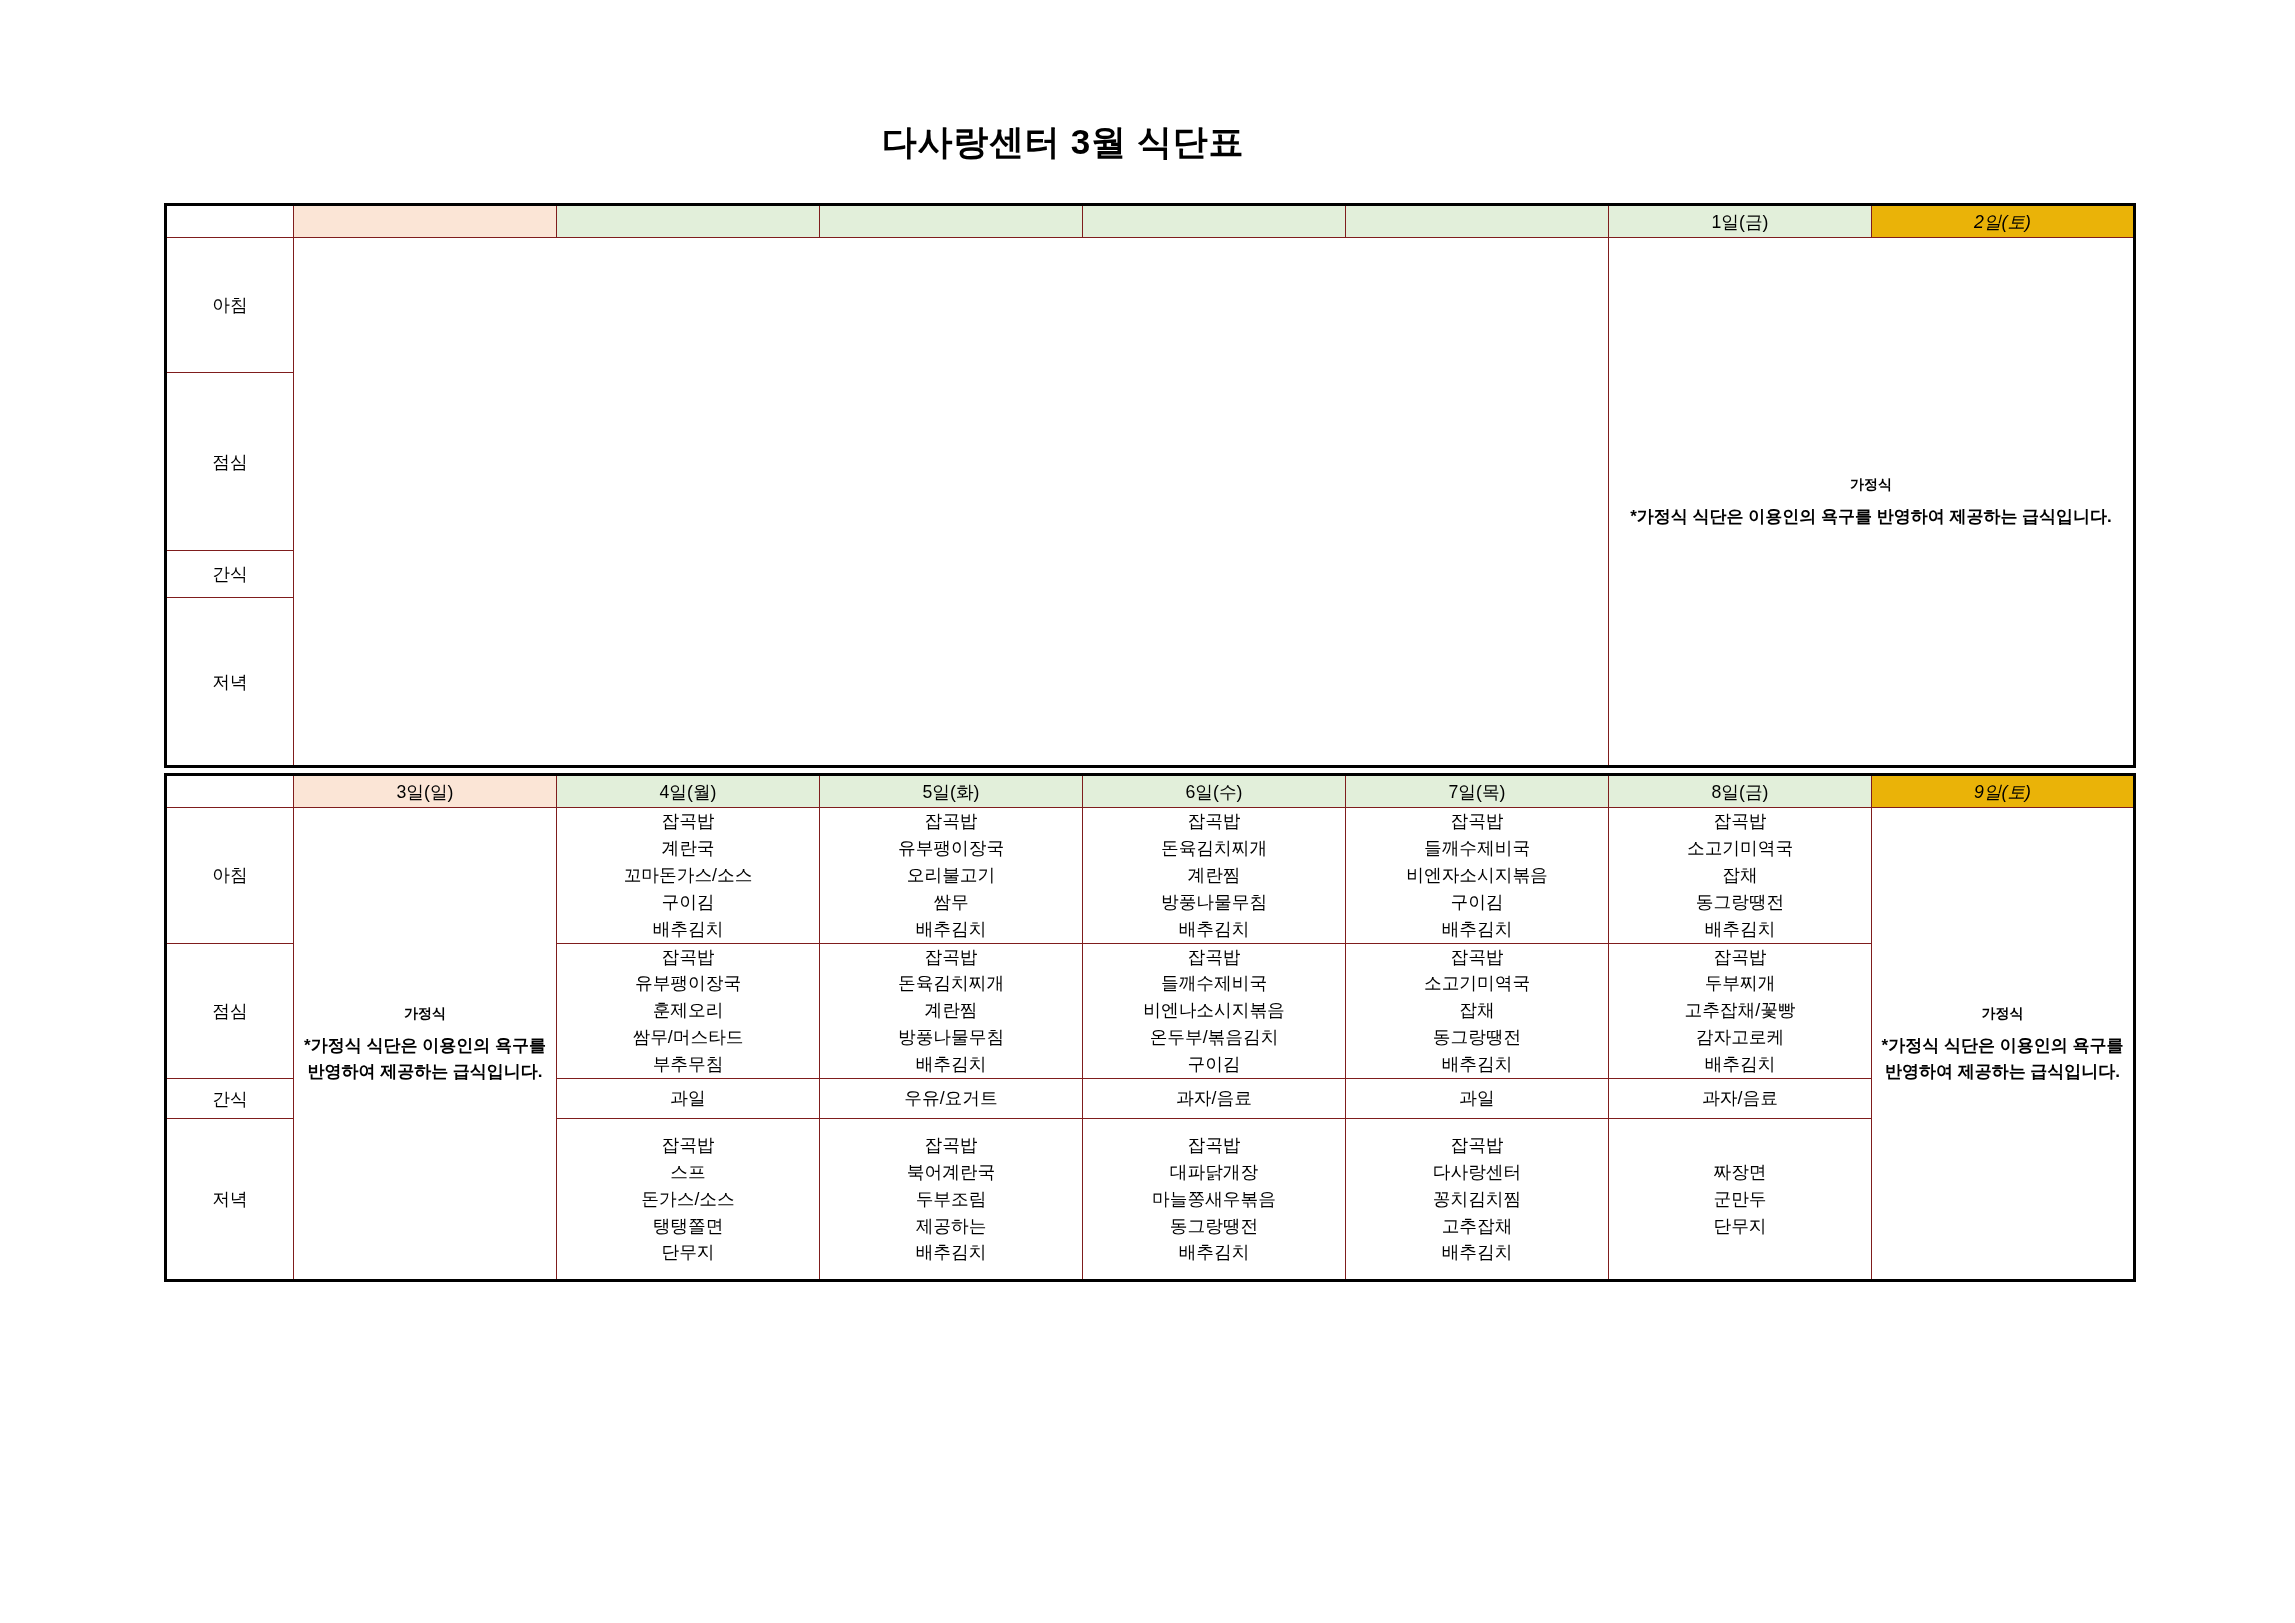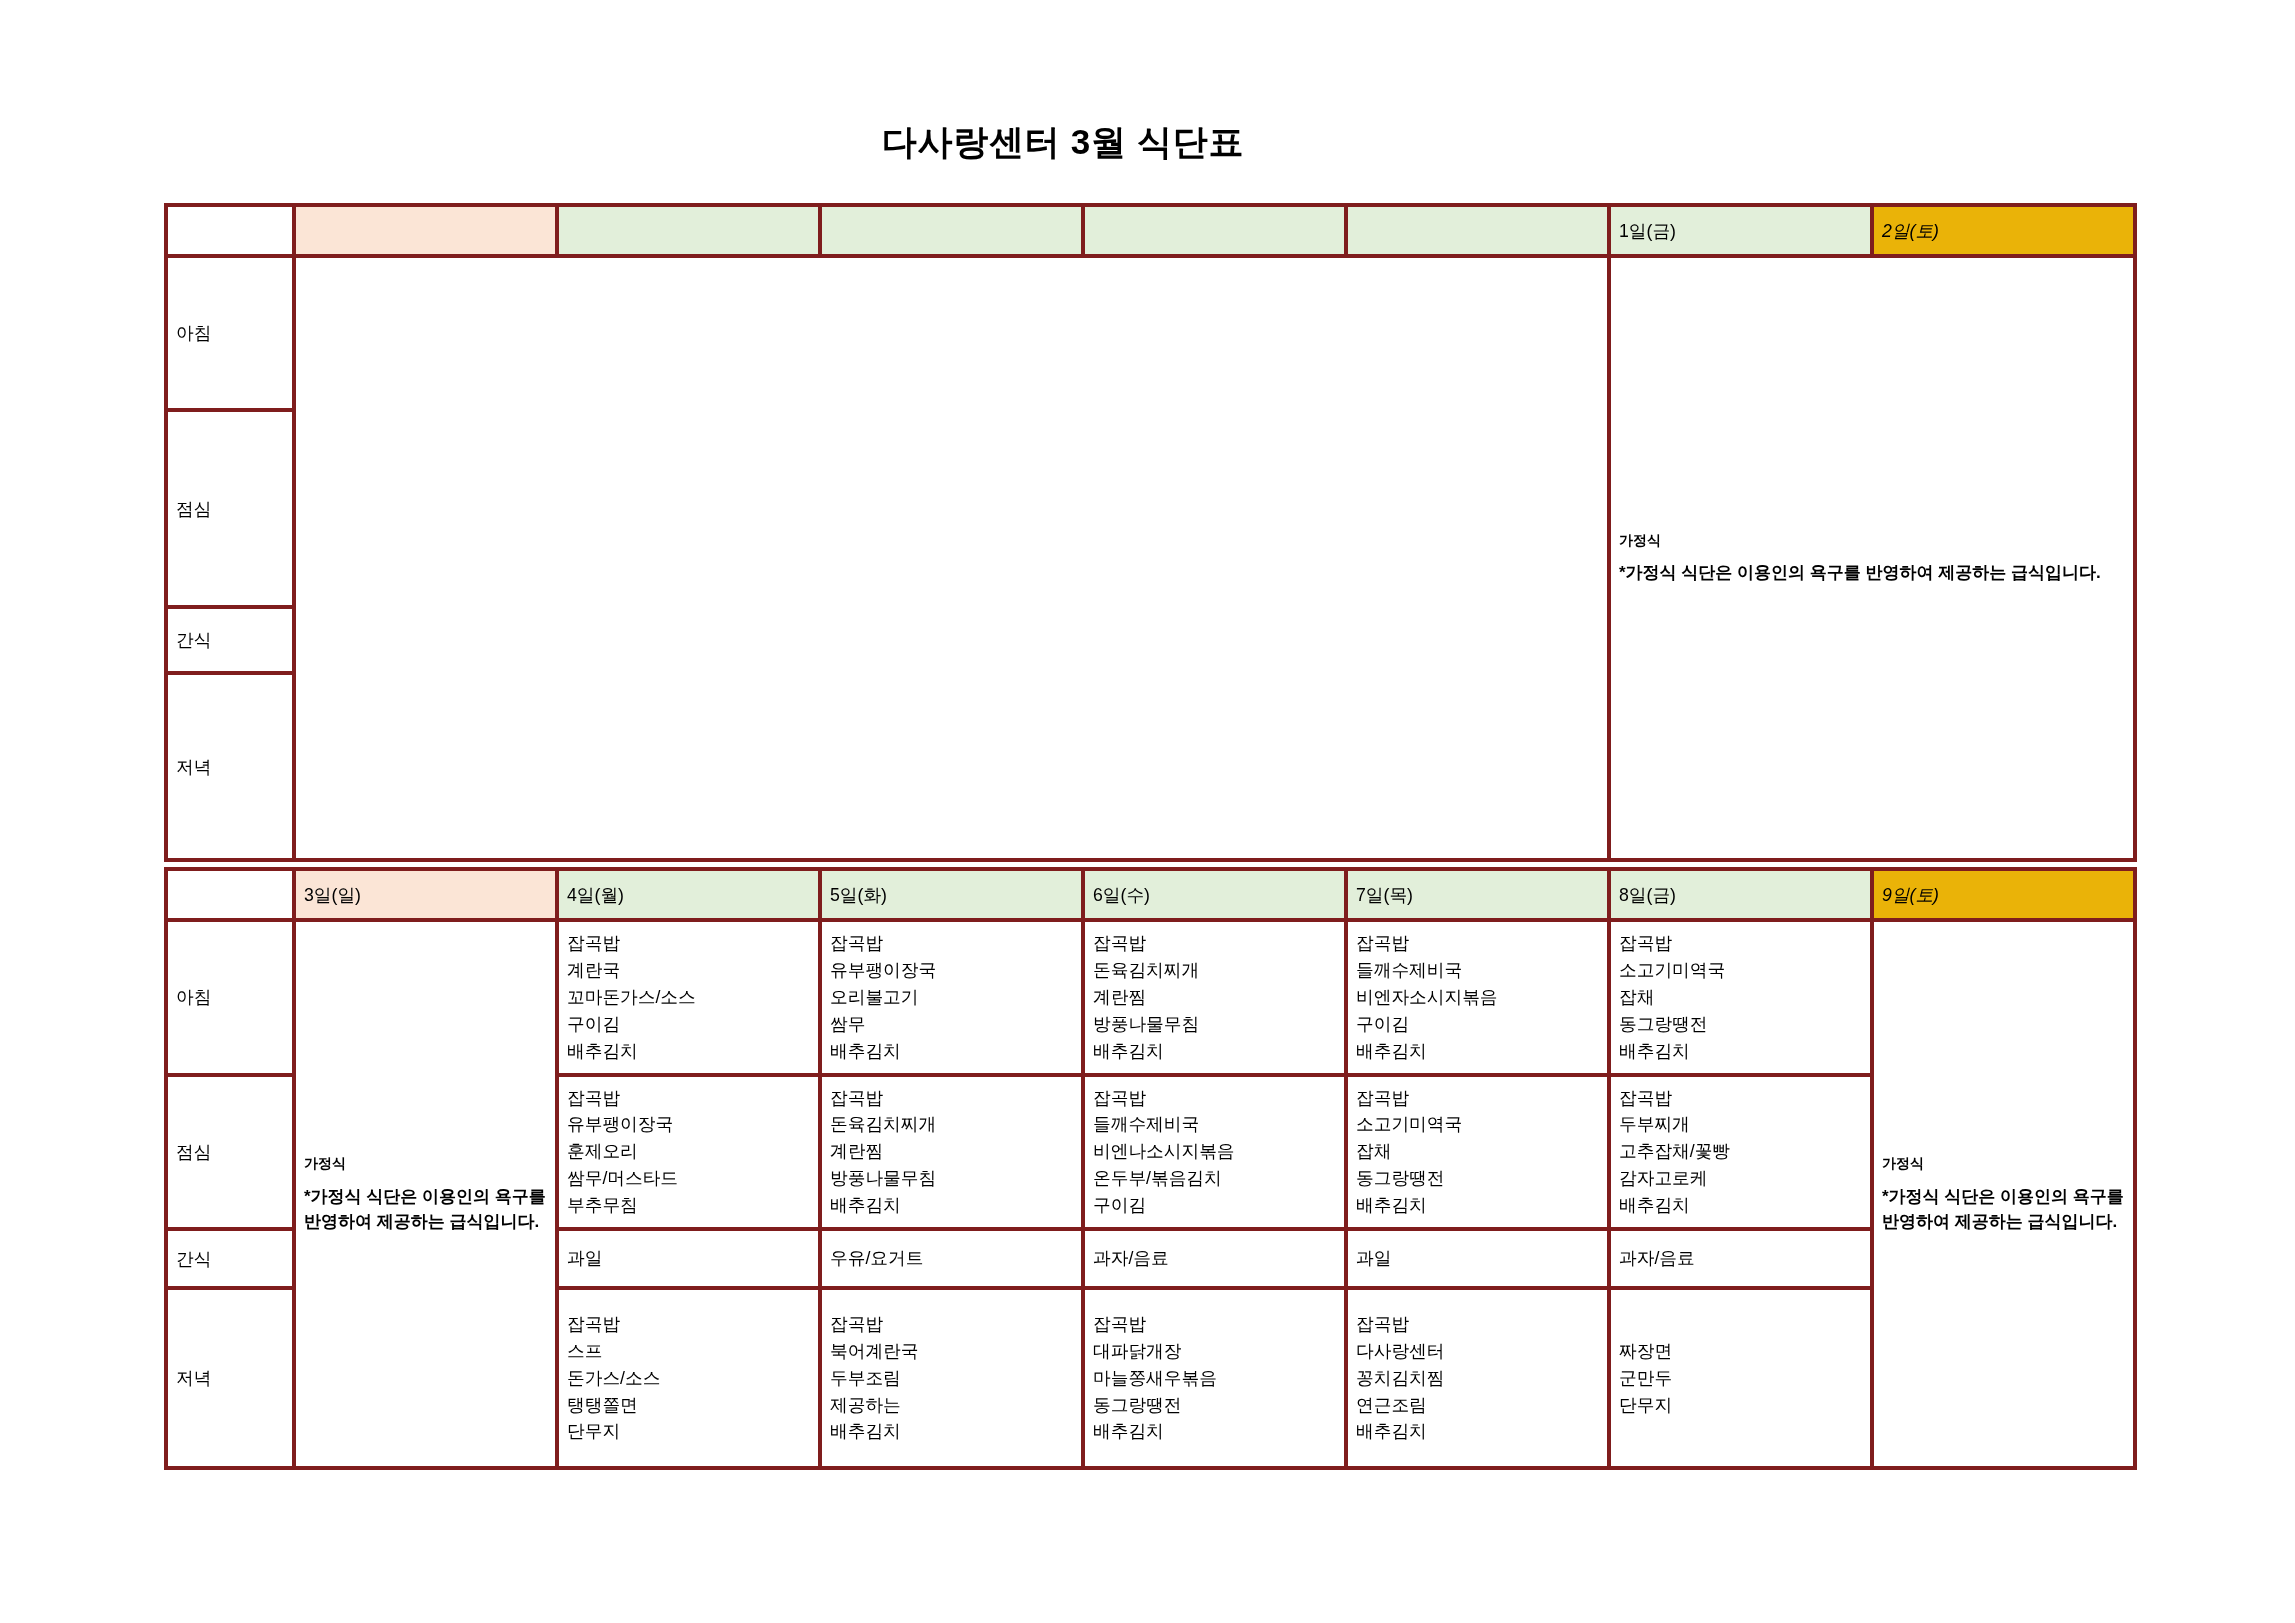--- a/index.html
+++ b/index.html
@@ -36,23 +36,24 @@
     top: 203px;
     width: 1970px;
   }
   table.menu {
     border-collapse: collapse;
     table-layout: fixed;
     width: 1970px;
     border: 3.3px solid #000000;
   }
   table.menu td, table.menu th {
-    border: 4px solid #7f1d1d;
-    padding: 8px;
+    border: 1px solid #7f1d1d;
+    padding: 0;
     vertical-align: middle;
+    text-align: center;
     font-size: 17.7px;
     font-weight: normal;
   }
   col.c-label { width: 128px; }
   col.c-day   { width: 263px; }
 
   .hdr {
     height: 31px;
     font-size: 17.7px;
   }
@@ -301,21 +302,21 @@
             <span class="line">잡곡밥</span>
             <span class="line">대파닭개장</span>
             <span class="line">마늘쫑새우볶음</span>
             <span class="line">동그랑땡전</span>
             <span class="line">배추김치</span>
           </td>
           <td class="cell">
             <span class="line">잡곡밥</span>
             <span class="line">다사랑센터</span>
             <span class="line">꽁치김치찜</span>
-            <span class="line">연근조림</span>
+            <span class="line">고추잡채</span>
             <span class="line">배추김치</span>
           </td>
           <td class="cell">
             <span class="line">짜장면</span>
             <span class="line">군만두</span>
             <span class="line">단무지</span>
           </td>
         </tr>
       </tbody>
     </table>

